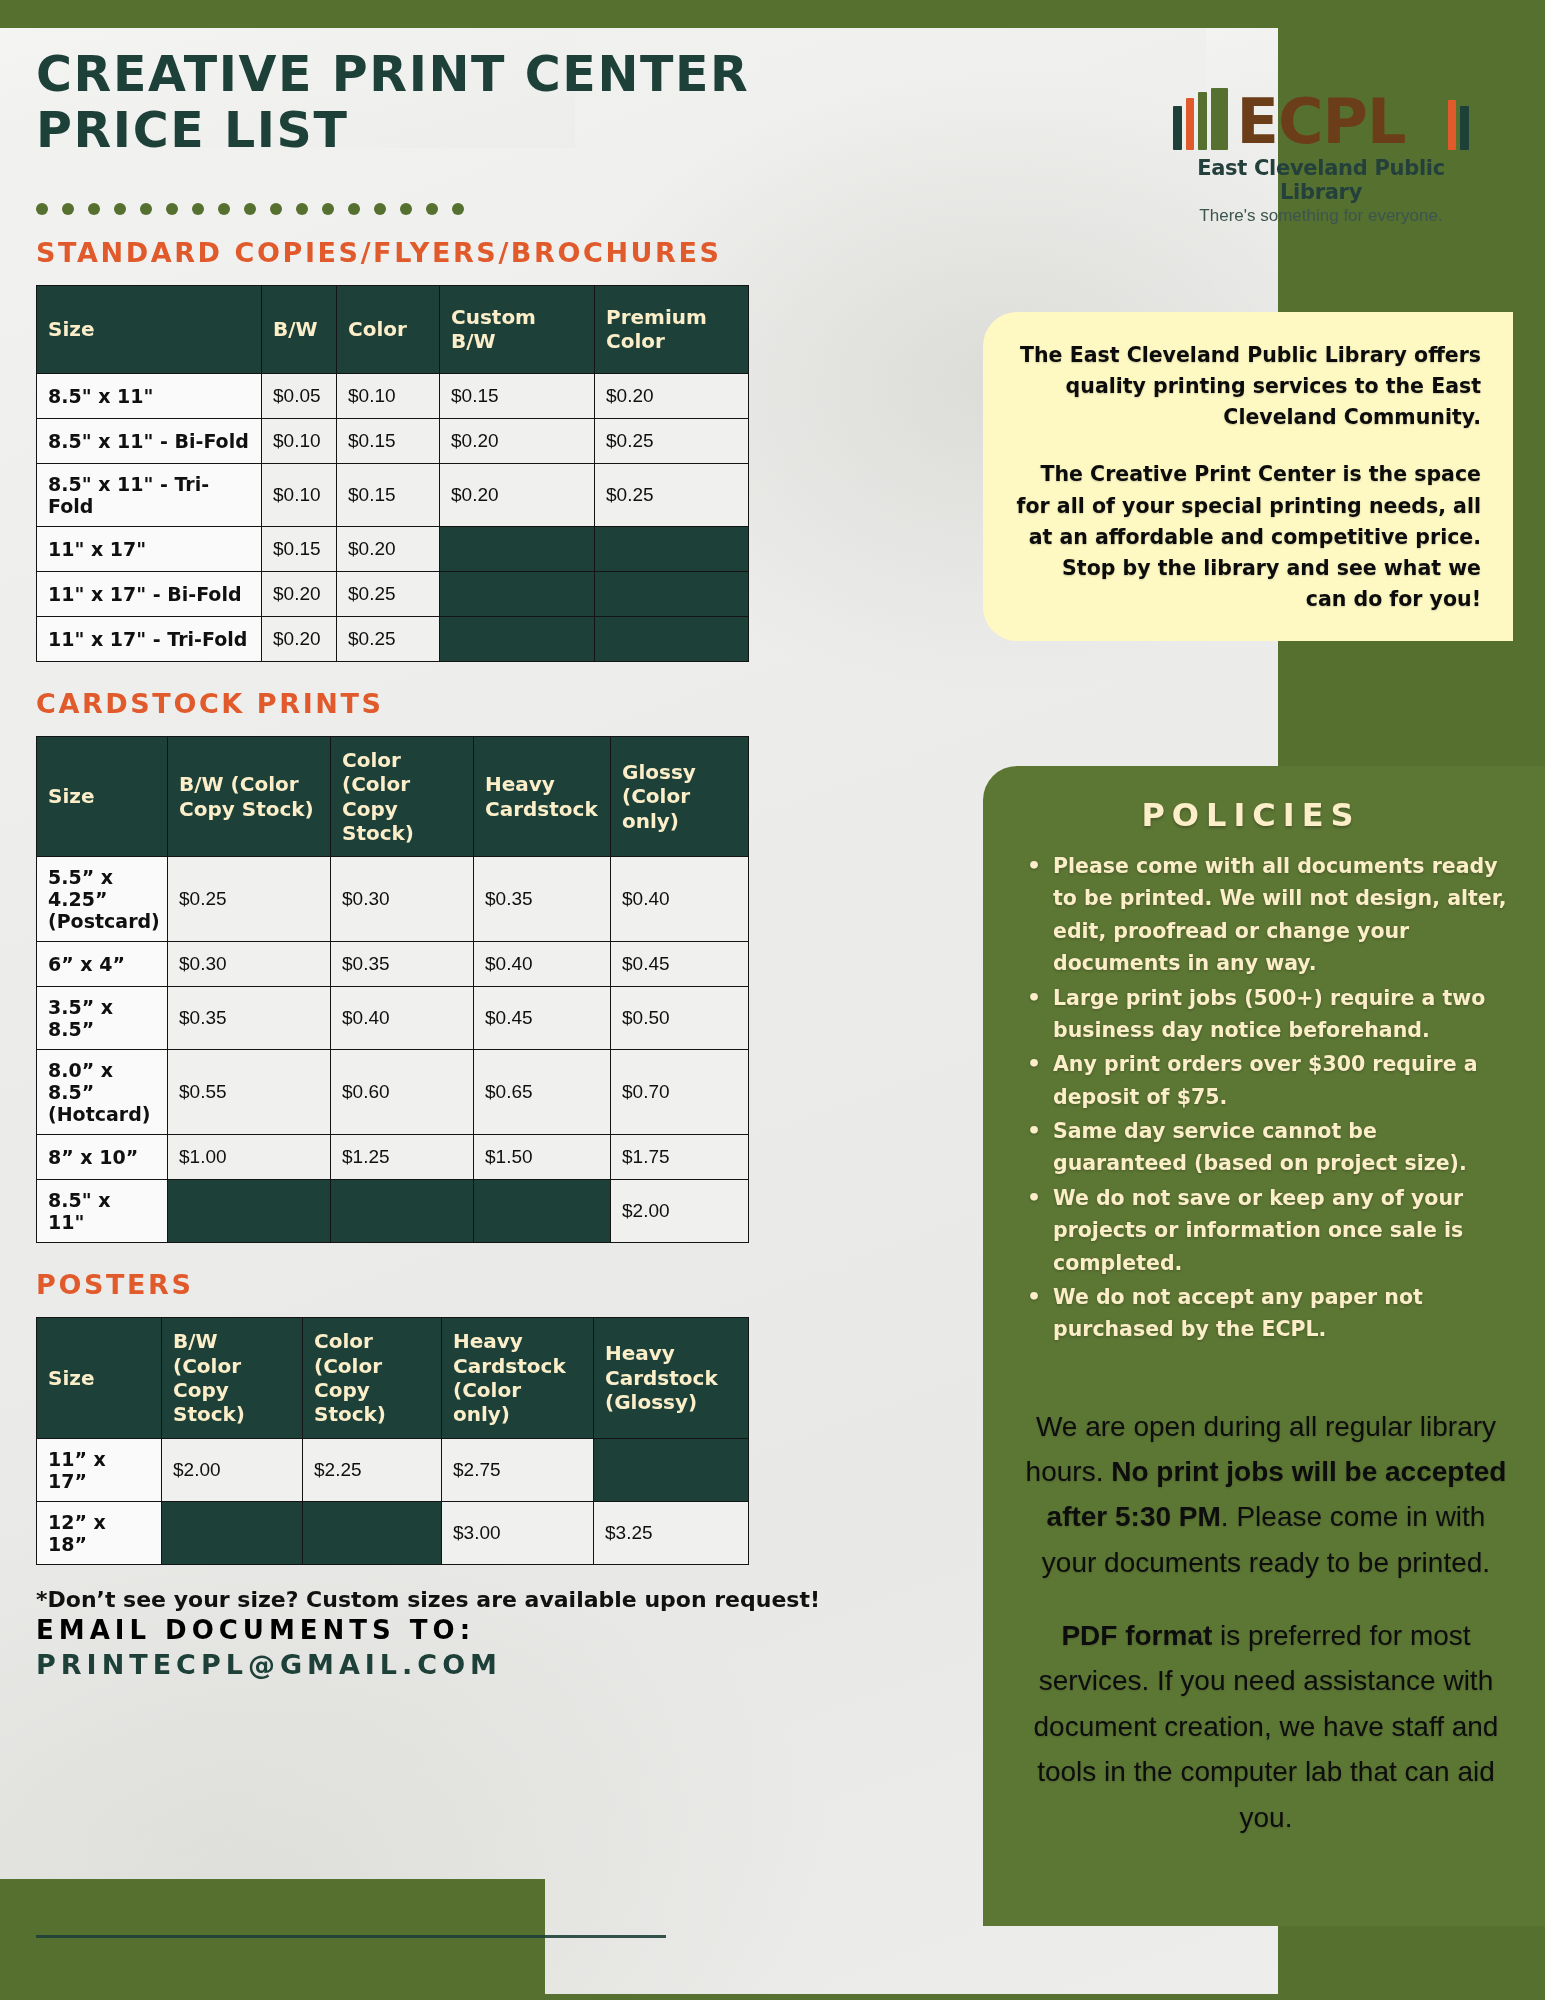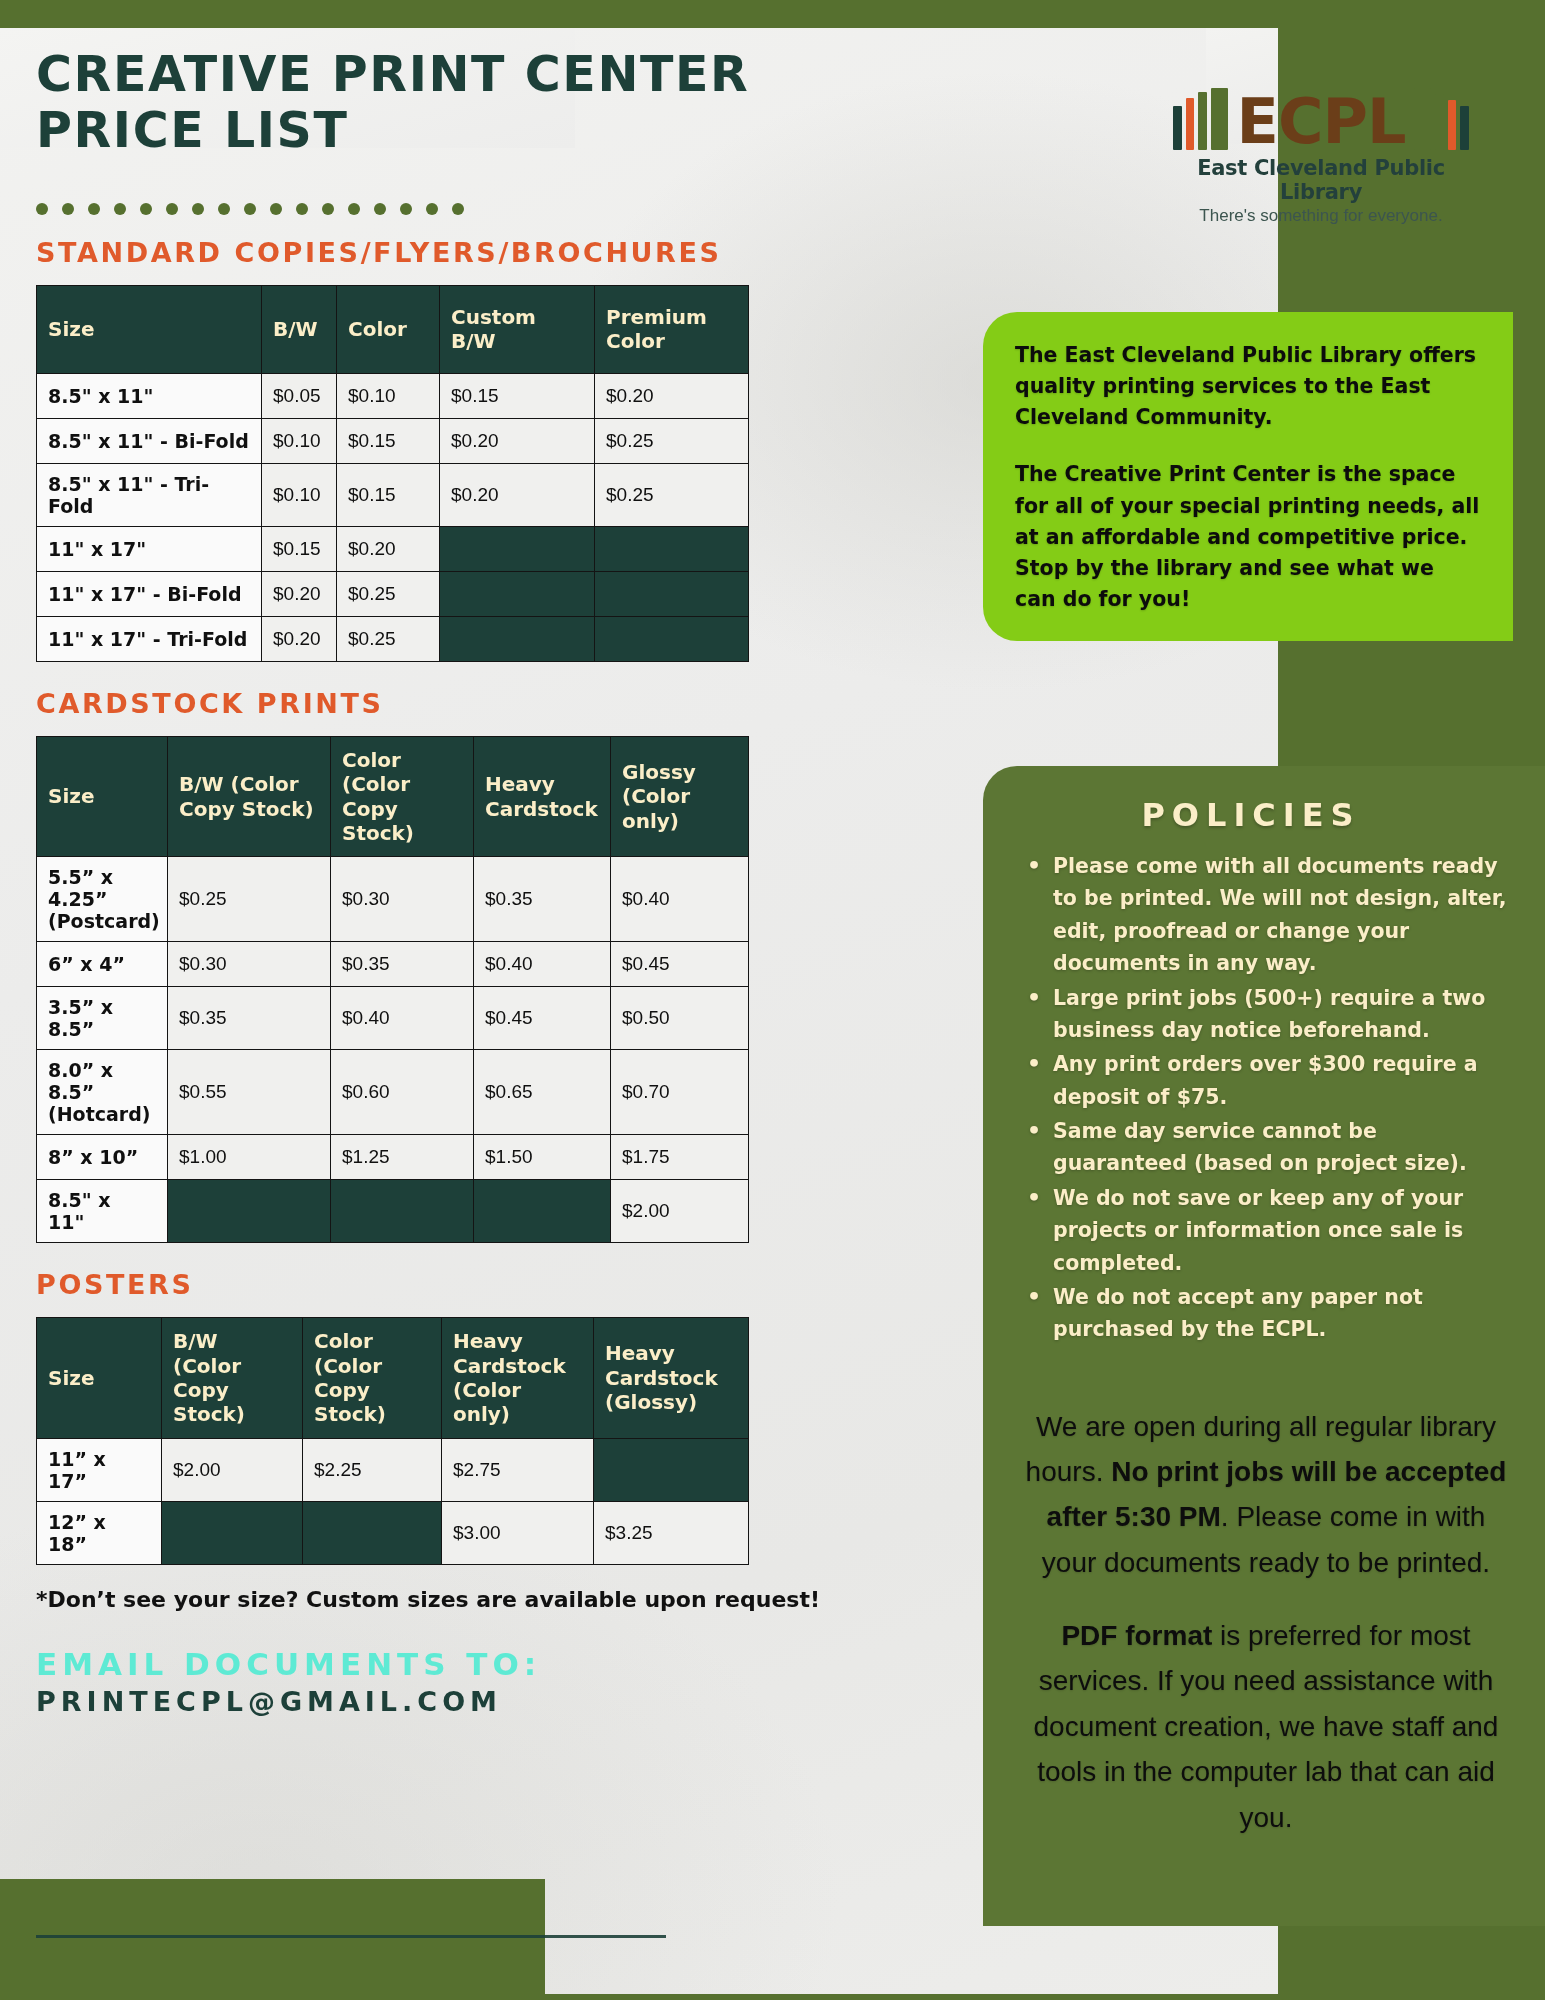--- a/index.html
+++ b/index.html
@@ -174,26 +174,25 @@
 
   .note-custom {
     margin-top: 22px;
     font-family: "DejaVu Sans", sans-serif;
     font-weight: 700;
     font-size: 22px;
     color: #111;
   }
 
   .email-label {
-    margin-top: 30px;
-    font-family: "DejaVu Sans", sans-serif;
-    font-weight: 700;
-    font-size: 31px;
+    font-family: "DejaVu Sans", sans-serif;
+    font-weight: 700;
+    font-size: 26px;
     letter-spacing: 5px;
-    color: #5eead4;
+    color: #000000;
     text-transform: uppercase;
     line-height: 1.42;
   }
   .email-addr {
     font-family: "DejaVu Sans", sans-serif;
     font-weight: 700;
     font-size: 27px;
     letter-spacing: 5px;
     color: #1d4039;
     text-transform: uppercase;
@@ -243,24 +242,24 @@
     margin-top: 2px;
   }
 
   
   .panel-intro {
     position: absolute;
     left: 983px;
     top: 312px;
     width: 530px;
     min-height: 252px;
-    background: #84cc16;
+    background: #fef9c3;
     border-radius: 34px 0 0 34px;
     padding: 28px 32px 26px 32px;
-    text-align: left;
+    text-align: right;
   }
   .panel-intro p {
     font-family: "DejaVu Sans", sans-serif;
     font-weight: 700;
     font-size: 20.5px;
     line-height: 1.52;
     color: #0c0c0c;
     text-shadow: 0 1px 2px rgba(0,0,0,.18);
   }
   .panel-intro p + p { margin-top: 26px; }

